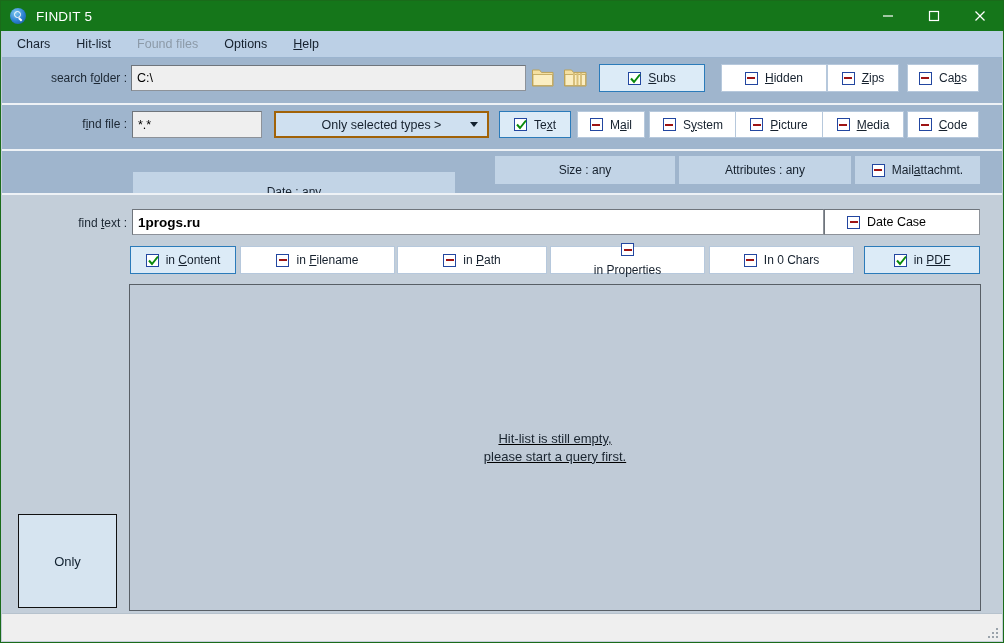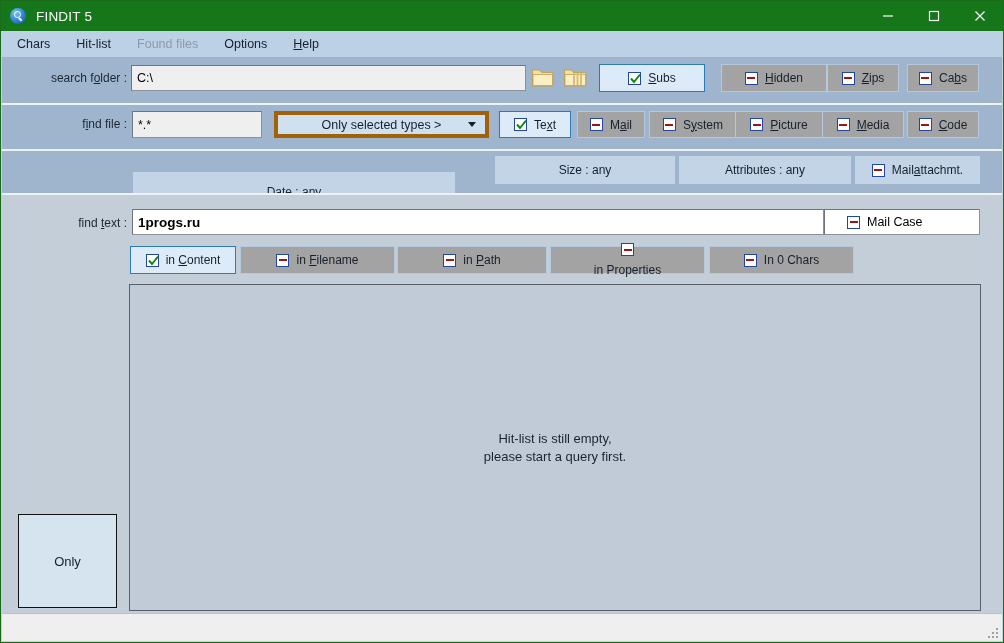--- a/index.html
+++ b/index.html
@@ -141,21 +141,21 @@
     overflow: hidden;
     white-space: nowrap;
   }
   .txtfield.bold { font-weight: bold; font-size: 13.5px; }
   .txtfield.white { background: #ffffff; }
 
   
   .tbtn {
     position: absolute;
     box-sizing: border-box;
-    background: #a3a3a3;
+    background: #ffffff;
     border: 1px solid #b6c8dc;
     font-size: 12px;
     color: #16212e;
     display: flex;
     align-items: center;
     justify-content: center;
     white-space: nowrap;
     gap: 7px;
   }
   .tbtn.on {
@@ -183,21 +183,21 @@
   .box.check svg {
     position: absolute;
     left: 0; top: -1px;
   }
 
   
   .combo {
     position: absolute;
     box-sizing: border-box;
     background: #cfe0f0;
-    border: 4px solid #a16207;
+    border: 2px solid #a16207;
     font-size: 12.5px;
     color: #16212e;
     display: flex;
     align-items: center;
     justify-content: center;
   }
   .combo .arrow {
     position: absolute;
     right: 9px;
     width: 0; height: 0;
@@ -212,20 +212,21 @@
   
   .hitlist {
     position: absolute;
     box-sizing: border-box;
     background: #c0cbd7;
     border: 1px solid #585f66;
     display: flex;
     align-items: center;
     justify-content: center;
     text-align: center;
+    text-decoration: underline;
   }
   .hitlist .msg {
     font-size: 13px;
     color: #1a2530;
     line-height: 1.35;
   }
 
   
   .startbtn {
     position: absolute;
@@ -413,21 +414,21 @@
   <div class="band band-light" style="top:194px;height:448px;"></div>
 
   <div class="row-label" style="left:46px;top:215px;width:80px;">
     <span>find </span><u>t</u><span>ext :</span>
   </div>
 
   <div class="txtfield white bold" style="left:131px;top:208px;width:692px;height:26px;">1progs.ru</div>
 
   <div class="txtfield white" style="left:823px;top:208px;width:156px;height:26px;padding-left:22px;gap:7px;">
     <span class="box minus"></span>
-    <span>Mail Case</span>
+    <span>Date Case</span>
   </div>
 
   <div class="tbtn on" style="left:129px;top:245px;width:106px;height:28px;">
     <span class="box check">
       <svg width="13" height="13" viewBox="0 0 13 13">
           <path d="M2 6.5 L5 10 L11 2.5" fill="none" stroke="#0a8a0a" stroke-width="2"></path>
         </svg>
     </span>
     <span><span>in </span><u>C</u><span>ontent</span></span>
   </div>
@@ -439,20 +440,28 @@
     <span class="box minus"></span>
     <span><span>in </span><u>P</u><span>ath</span></span>
   </div>
   <div class="tbtn" style="left:549px;top:245px;width:155px;height:28px;flex-direction:column;">
     <span class="box minus"></span>
     <span>in Properties</span>
   </div>
   <div class="tbtn" style="left:708px;top:245px;width:145px;height:28px;">
     <span class="box minus"></span>
     <span>In 0 Chars</span>
+  </div>
+  <div class="tbtn on" style="left:863px;top:245px;width:116px;height:28px;">
+    <span class="box check">
+      <svg width="13" height="13" viewBox="0 0 13 13">
+          <path d="M2 6.5 L5 10 L11 2.5" fill="none" stroke="#0a8a0a" stroke-width="2"></path>
+        </svg>
+    </span>
+    <span><span>in </span><u>PDF</u></span>
   </div>
 
   <div class="hitlist" style="left:128px;top:283px;width:852px;height:327px;">
     <div class="msg">
       <div>Hit-list is still empty,</div>
       <div>please start a query first.</div>
     </div>
   </div>
 
   <div class="startbtn" style="left:17px;top:513px;width:99px;height:94px;">

